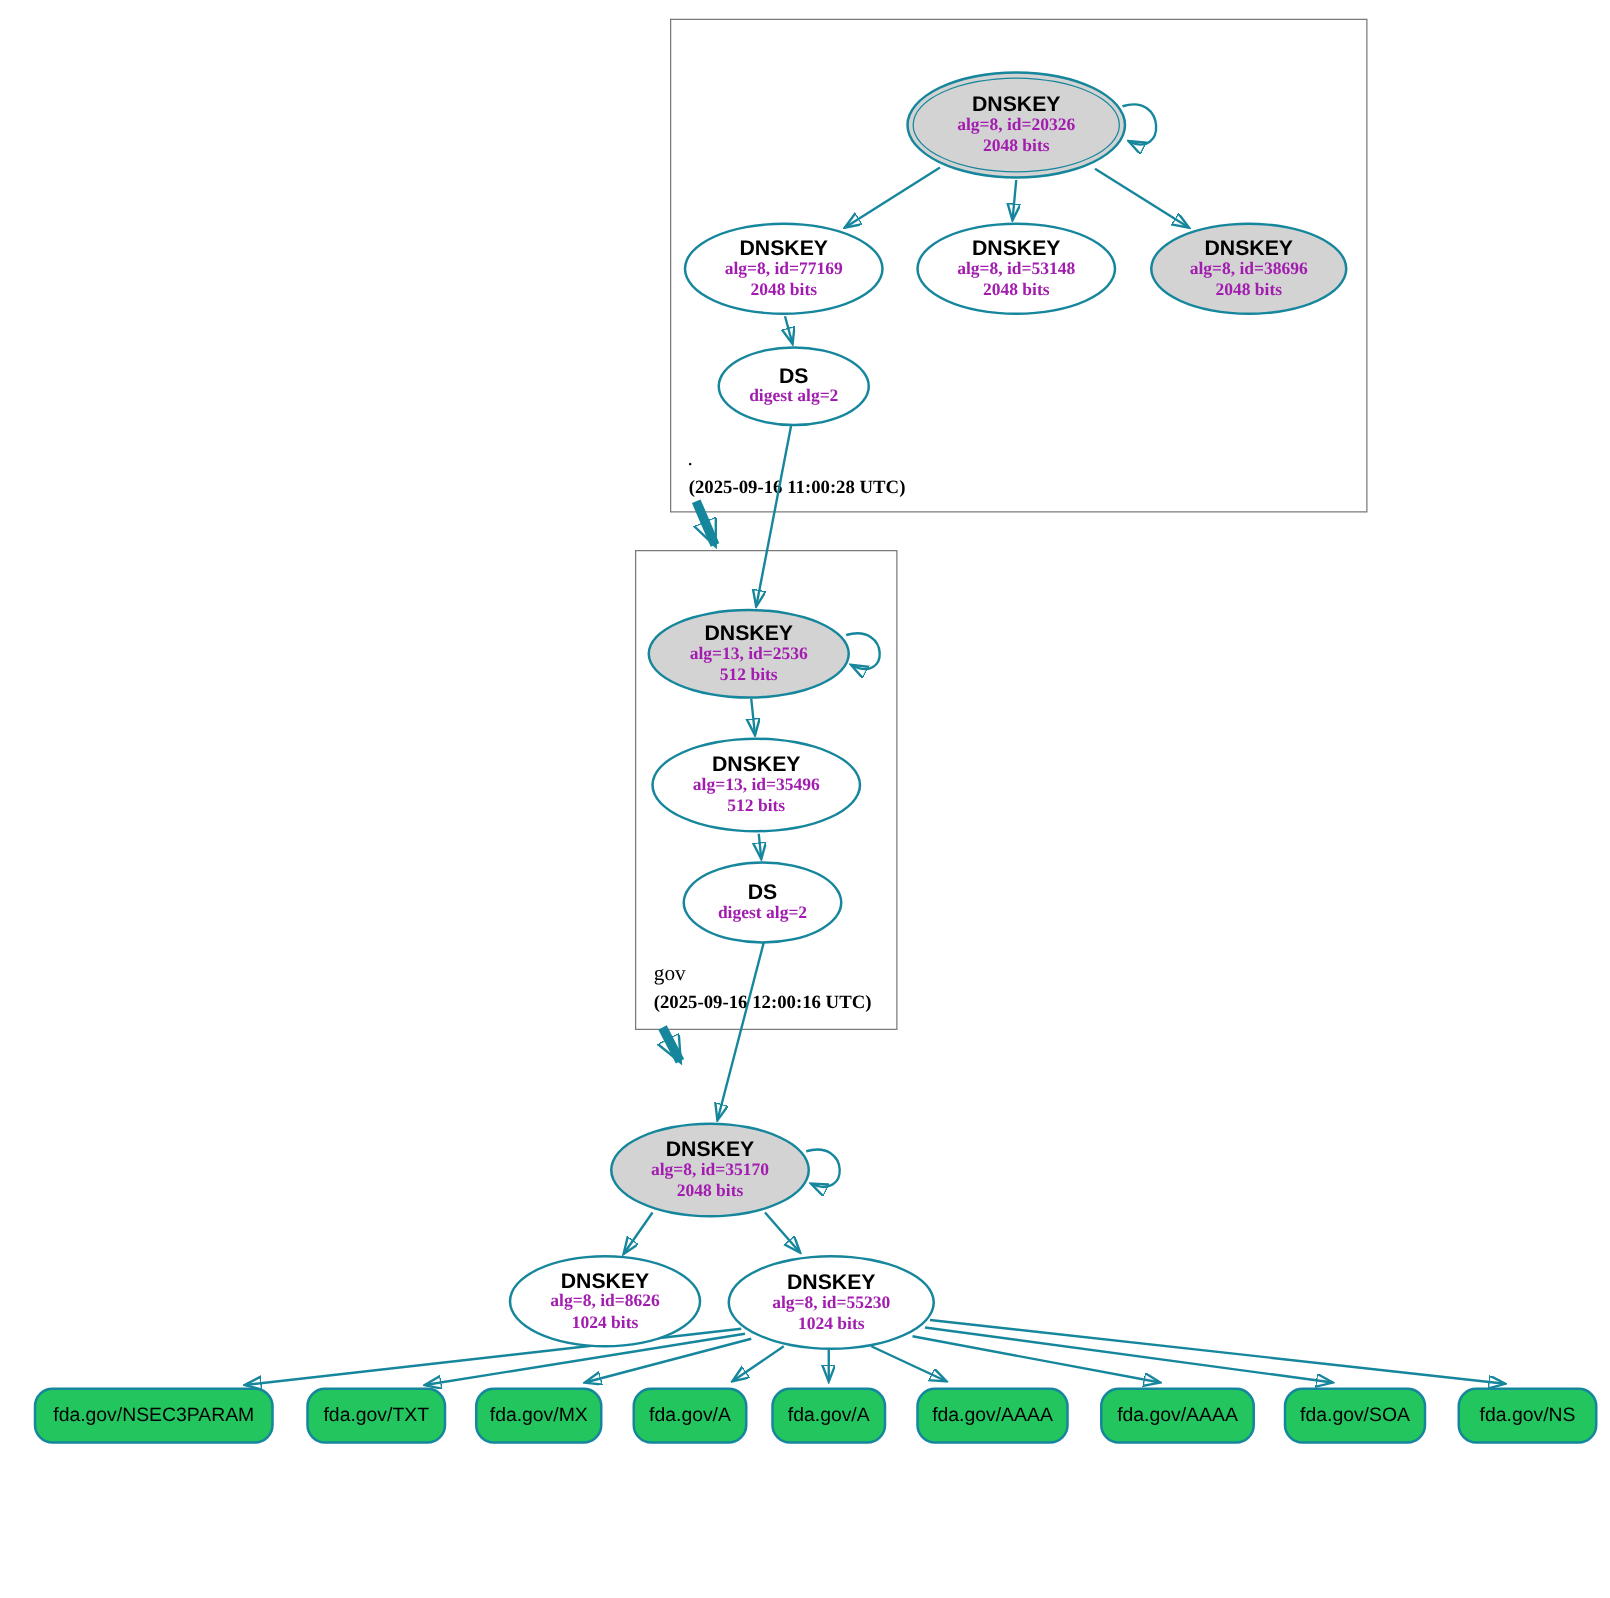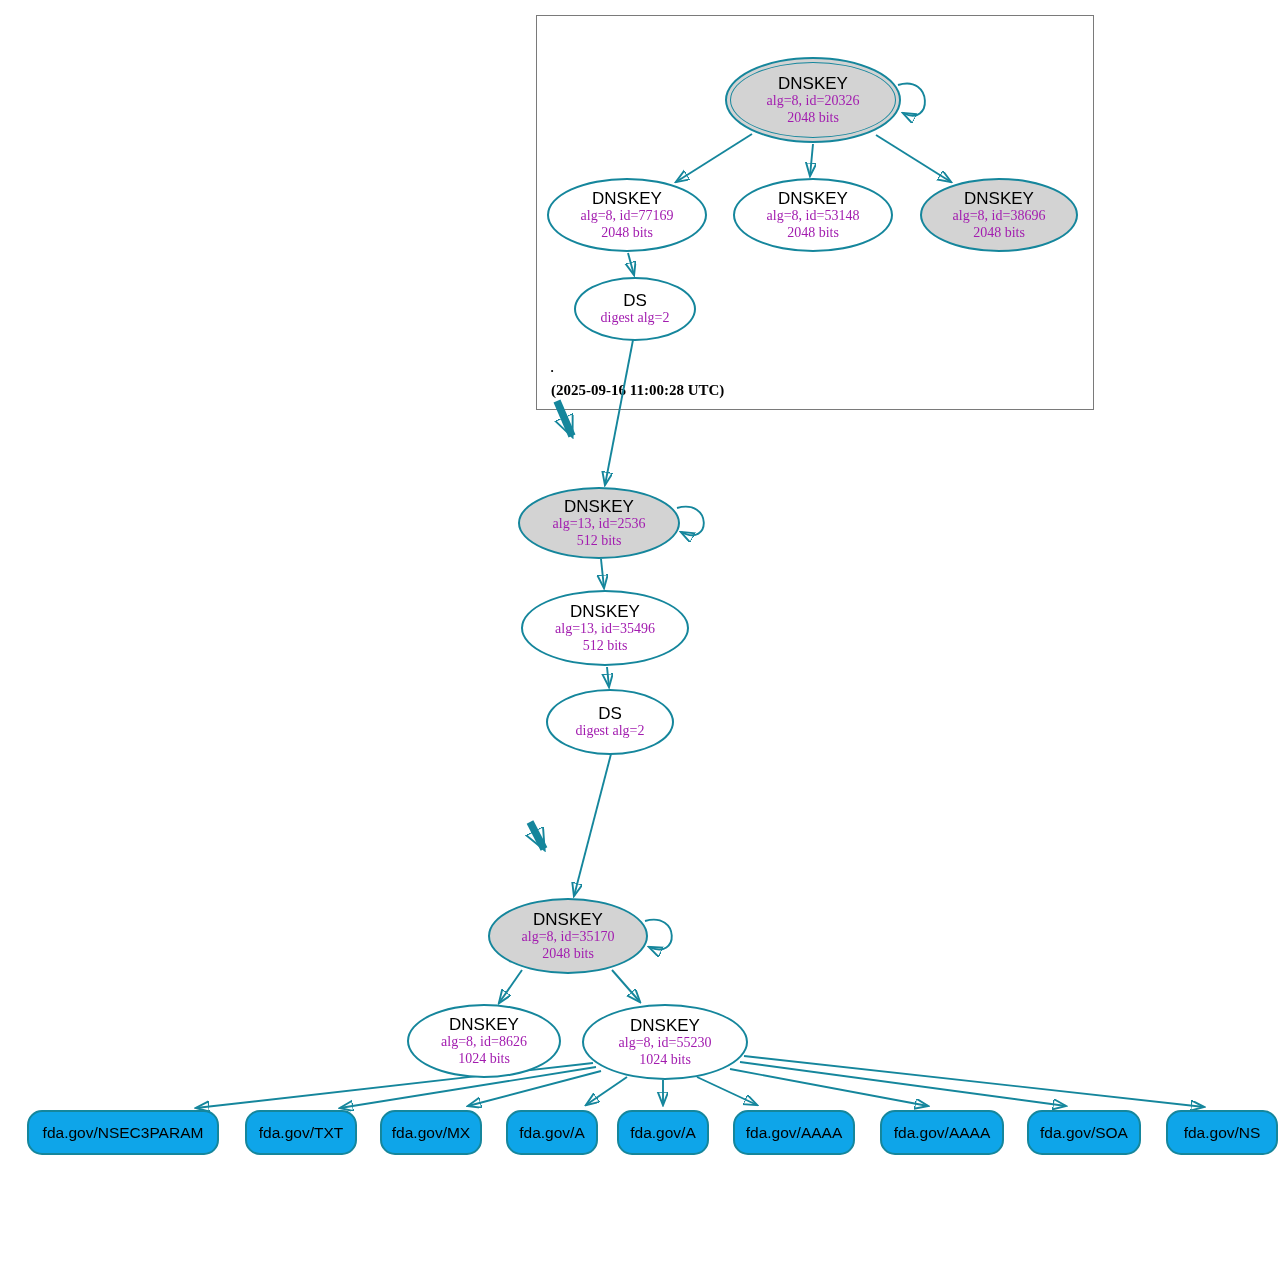--- a/index.html
+++ b/index.html
@@ -19,41 +19,45 @@
     position:absolute;font-family:"Liberation Serif",serif;font-size:17px;color:#000;white-space:nowrap;
   }
   .zone-ts{
     position:absolute;font-family:"Liberation Serif",serif;font-size:15px;color:#000;white-space:nowrap;font-weight:bold;
   }
   #edges{position:absolute;left:0;top:0;z-index:1;pointer-events:none;}
   #edges path{fill:none;stroke:var(--teal);stroke-width:1.9px;}
   #edges path.thick{stroke-width:7.5px;}
   .node{
     position:absolute;border:2px solid var(--teal);border-radius:50%;background:#ffffff;
-    display:flex;align-items:center;justify-content:center;text-align:center;z-index:2;box-sizing:border-box;
+    display:flex;align-items:center;justify-content:center;text-align:center;z-index:2;box-sizing:border-box;font-weight:bold;
   }
   .node.gray{background:var(--gray);}
   .node .ring{position:absolute;inset:3px;border:1.7px solid var(--teal);border-radius:50%;}
   .node .txt{position:relative;z-index:1;}
   .ntitle{font-family:"Liberation Sans",sans-serif;font-size:17px;line-height:1.12;color:#000;}
   .ndetail{font-family:"Liberation Serif",serif;font-size:14px;line-height:1.18;color:#a21caf;white-space:nowrap;}
   .rrset{
     position:absolute;top:1110px;height:45px;border:2px solid var(--teal);border-radius:15px;
-    background:#0ea5e9;display:flex;align-items:center;justify-content:center;
+    background:#22c55e;display:flex;align-items:center;justify-content:center;
     font-family:"Liberation Sans",sans-serif;font-size:15.5px;color:#000;z-index:2;box-sizing:border-box;white-space:nowrap;
   }
 </style>
 </head>
 <body>
 
 <div id="canvas">
 
   <div class="zone" style="left:536px;top:15px;width:556px;height:393px;">
     <div class="zone-name" style="left:13px;top:341px;">.</div>
     <div class="zone-ts" style="left:14px;top:366px;">(2025-09-16 11:00:28 UTC)</div>
+  </div>
+  <div class="zone" style="left:508px;top:440px;width:208px;height:382px;">
+    <div class="zone-name" style="left:14px;top:328px;">gov</div>
+    <div class="zone-ts" style="left:14px;top:353px;">(2025-09-16 12:00:16 UTC)</div>
   </div>
 
   <svg id="edges" width="1288" height="1278" viewBox="0 0 1288 1278">
     <defs>
       <marker id="ah" markerUnits="userSpaceOnUse" markerWidth="15" markerHeight="12" refX="13.2" refY="5.25" orient="auto">
         <path d="M0,0 L13.5,5.25 L0,10.5 z" fill="#15869c" stroke="none"></path>
       </marker>
       <marker id="ahb" markerUnits="userSpaceOnUse" markerWidth="24" markerHeight="21" refX="20.5" refY="9.5" orient="auto">
         <path d="M0,0 L22,9.5 L0,19 z" fill="#15869c" stroke="none"></path>
       </marker>

